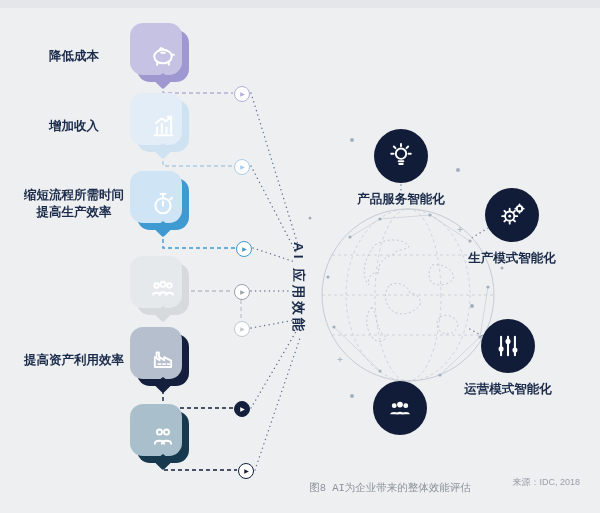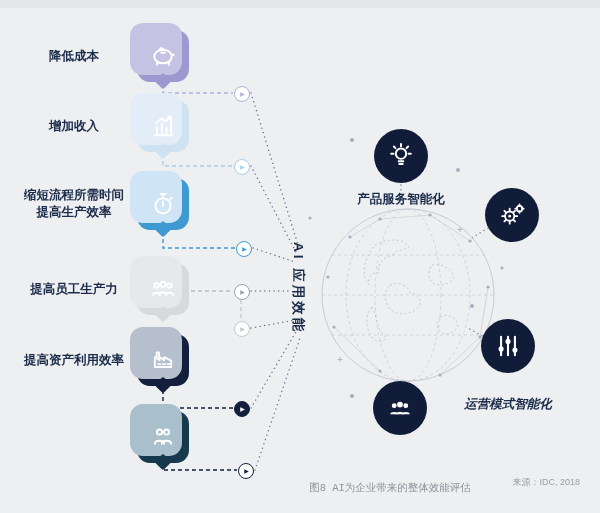--- a/index.html
+++ b/index.html
@@ -37,21 +37,21 @@
   
   .center-label{position:absolute;left:307px;top:234px;z-index:4;color:#1b2b4a;
       font-size:13.5px;font-weight:bold;letter-spacing:3px;transform:rotate(90deg);
       transform-origin:left top;white-space:nowrap;}
   
   .badge{position:absolute;width:54px;height:54px;border-radius:50%;background:#111c38;z-index:4;
       display:flex;align-items:center;justify-content:center;}
   .b1{left:374px;top:121px;} .b2{left:485px;top:180px;} .b3{left:481px;top:311px;} .b4{left:373px;top:373px;}
   .badge-label{position:absolute;width:120px;text-align:center;z-index:4;
       color:#1b2b4a;font-size:12.5px;font-weight:bold;}
-  .bl1{left:341px;top:183px;font-family:Liberation Serif, serif;} .bl2{left:452px;top:242px;} .bl3{left:448px;top:388px;font-style:italic;} .bl4{left:340px;top:435px;}
+  .bl1{left:341px;top:183px;font-family:Liberation Serif, serif;} .bl2{left:452px;top:242px;} .bl3{left:448px;top:373px;} .bl4{left:340px;top:435px;}
   
   .globe{position:absolute;left:320px;top:199px;z-index:1;}
   
   .fig-caption{position:absolute;left:285px;top:473px;width:210px;text-align:center;z-index:2;
       color:#8d939b;font-size:10.5px;font-family:Liberation Mono, monospace;}
   .source{position:absolute;left:492px;top:468px;width:88px;text-align:right;z-index:2;
       color:#9aa0a8;font-size:9px;}
 </style>
 </head>
 <body>
@@ -123,21 +123,20 @@
         <circle cx="14" cy="120" r="1.6"></circle>
       <circle cx="8" cy="70" r="1.6"></circle>
     </g>
     <path d="M140 20 v5 M137.5 22.5 h5 M20 150 v5 M17.5 152.5 h5" stroke="#a2afbe" stroke-width="0.8"></path>
   </svg>
 
   <div class="row-label l1">降低成本</div>
   <div class="row-label l2">增加收入</div>
   <div class="row-label l3">缩短流程所需时间
 提高生产效率</div>
-  <div class="row-label l4">提高员工生产力</div>
   <div class="row-label l5">提高资产利用效率</div>
 
   <div class="tile t1">
     <svg width="28" height="28" viewBox="0 0 24 24">
       <g stroke="#fff" fill="none" stroke-width="1.7" stroke-linecap="round" stroke-linejoin="round">
         <ellipse cx="12" cy="12.5" rx="7.5" ry="5.8"></ellipse>
         <path d="M7 17.6 V19.4 M17 17.6 V19.4 M19.5 11 h1.8"></path>
         <path d="M9 7 L10 5.2 L12.2 6"></path>
         <path d="M10.5 9.2 h3"></path>
       </g>
@@ -253,18 +252,19 @@
           <circle cx="13" cy="10" r="2.5"></circle>
           <circle cx="18" cy="11" r="2.1"></circle>
         <path d="M4.5 18.5 c0-2.6 7-2.6 7 0 z"></path>
         <path d="M9.5 18.5 c0-3 7-3 7 0 z"></path>
         <path d="M14.5 18.5 c0-2.6 7-2.6 7 0 z"></path>
       </g>
     </svg>
   </div>
 
   <div class="badge-label bl1">产品服务智能化</div>
+  <div class="badge-label bl2">生产模式智能化</div>
   <div class="badge-label bl3">运营模式智能化</div>
 
   <div class="fig-caption">图8 AI为企业带来的整体效能评估</div>
   <div class="source">来源：IDC, 2018</div>
 
 </div>
 
 </body></html>

